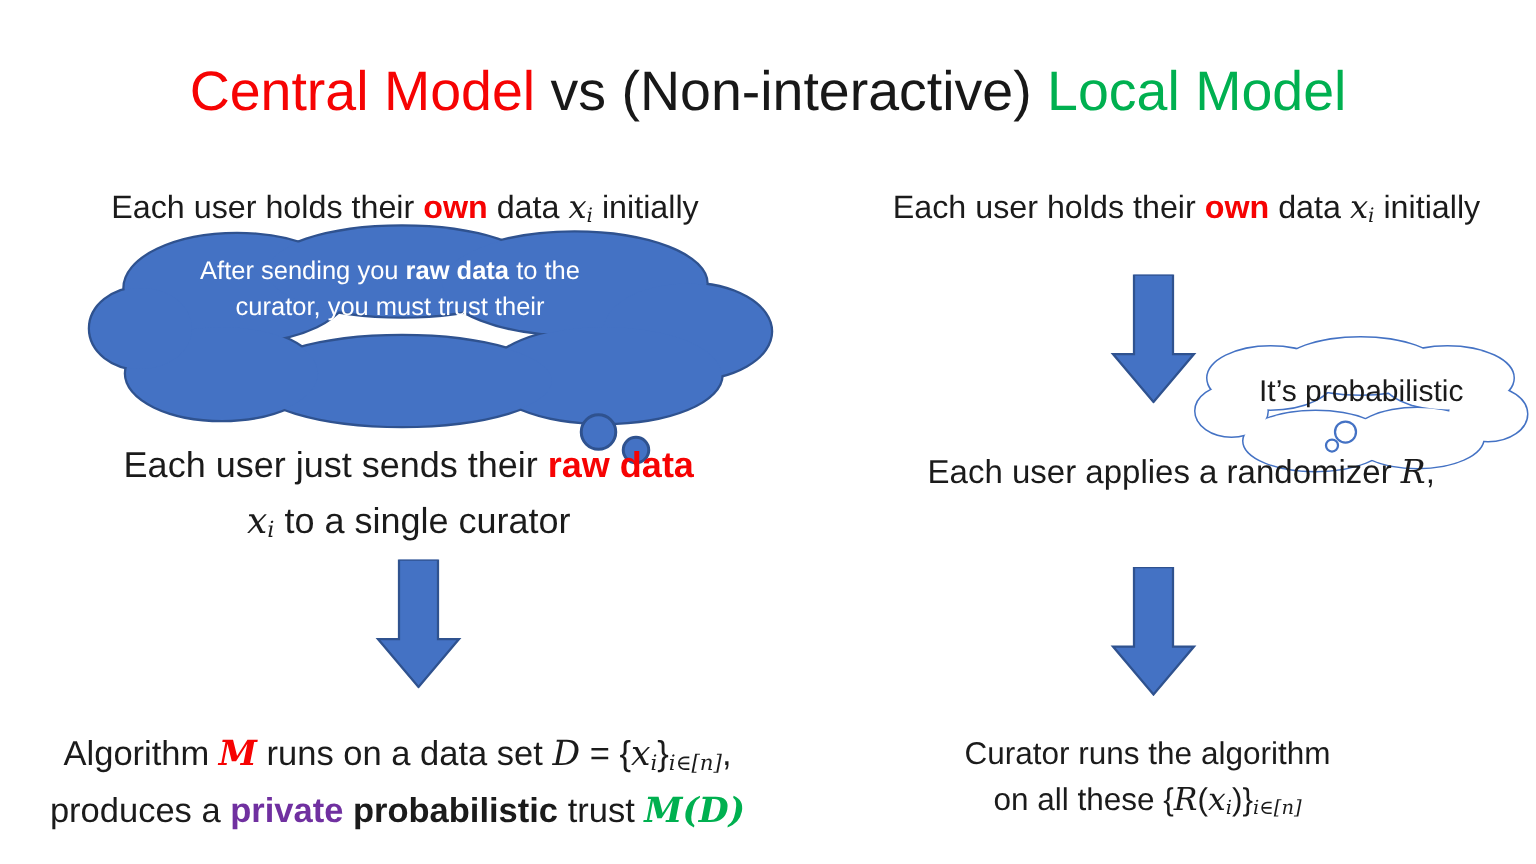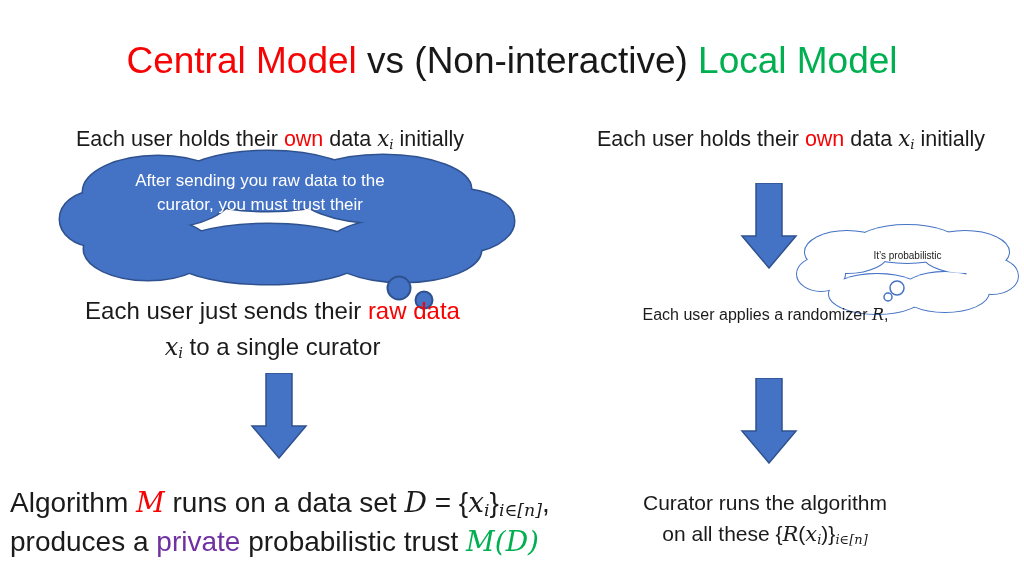--- a/index.html
+++ b/index.html
@@ -4,40 +4,40 @@
 <style>
   html,body{margin:0;padding:0;background:#e8e8e8;}
   .slide{
     position:relative;width:1024px;height:576px;background:#ffffff;
     font-family:"Liberation Sans",sans-serif;color:#1b1b1b;overflow:hidden;margin:0 auto;
   }
   .abs{position:absolute;}
   .center{text-align:center;}
   .rich div{white-space:nowrap;}
   
-  .bold{font-weight:400;}
+  .bold{font-weight:700;}
   .red{color:#f60303;}
   .cloudred{color:#e0221a;}
   .green{color:#00b050;}
   .purple{color:#7030a0;}
   .math{font-family:"DejaVu Serif",serif;font-style:italic;}
   .sub{font-family:"DejaVu Serif",serif;font-style:italic;font-size:0.62em;vertical-align:-0.22em;}
 
   #title{top:40px;left:0;width:1024px;font-size:37px;color:#181818;}
   #lhead{top:126px;left:20px;width:500px;font-size:21.5px;}
   #rhead{top:126px;left:556px;width:470px;font-size:21.5px;}
   #lcloud-svg{left:58px;top:147px;}
   #lcloud-text{left:95px;top:169px;width:330px;font-size:17px;line-height:24px;color:#fff;}
   #lsend{top:293px;left:30px;width:485px;font-size:24px;line-height:36px;}
   #larrow{left:250px;top:373px;}
-  #lresult{top:487px;left:10px;width:510px;font-size:28px;line-height:31px;}
+  #lresult{top:487px;left:10px;width:510px;font-size:23px;line-height:31px;}
   #rarrow1{left:740px;top:183px;}
   #rcloud-svg{left:795px;top:218px;}
-  #rcloud-text{left:820px;top:250px;width:175px;font-size:10px;text-align:center;}
-  #rapply{top:298px;left:543px;width:445px;font-size:16px;line-height:34px;}
+  #rcloud-text{left:820px;top:250px;width:175px;font-size:20px;text-align:center;}
+  #rapply{top:298px;left:565px;width:445px;font-size:22px;line-height:34px;}
   #rarrow2{left:740px;top:378px;}
   #rresult{top:487px;left:570px;width:390px;font-size:21px;line-height:31px;}
 </style>
 </head>
 <body>
 
 <div class="slide">
 
   <div class="abs center rich" id="title">
       <div><span class="red">Central Model </span><span>vs (Non-interactive) </span><span class="green">Local Model</span></div>

